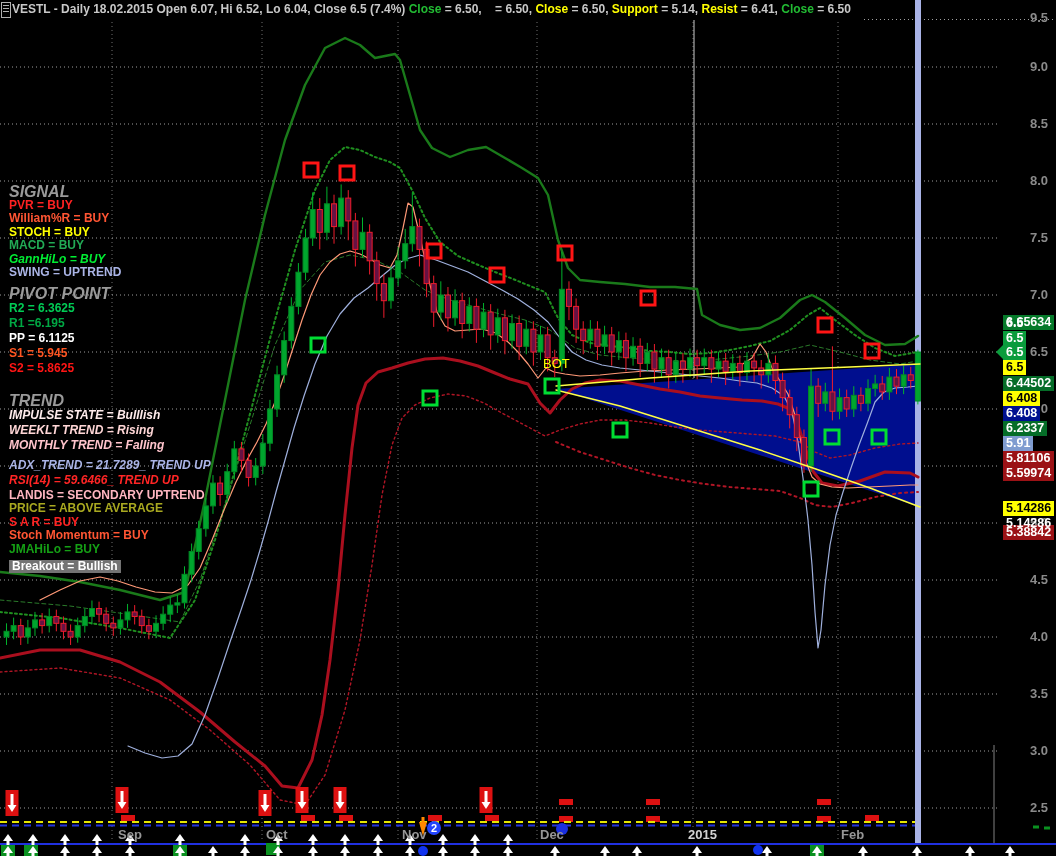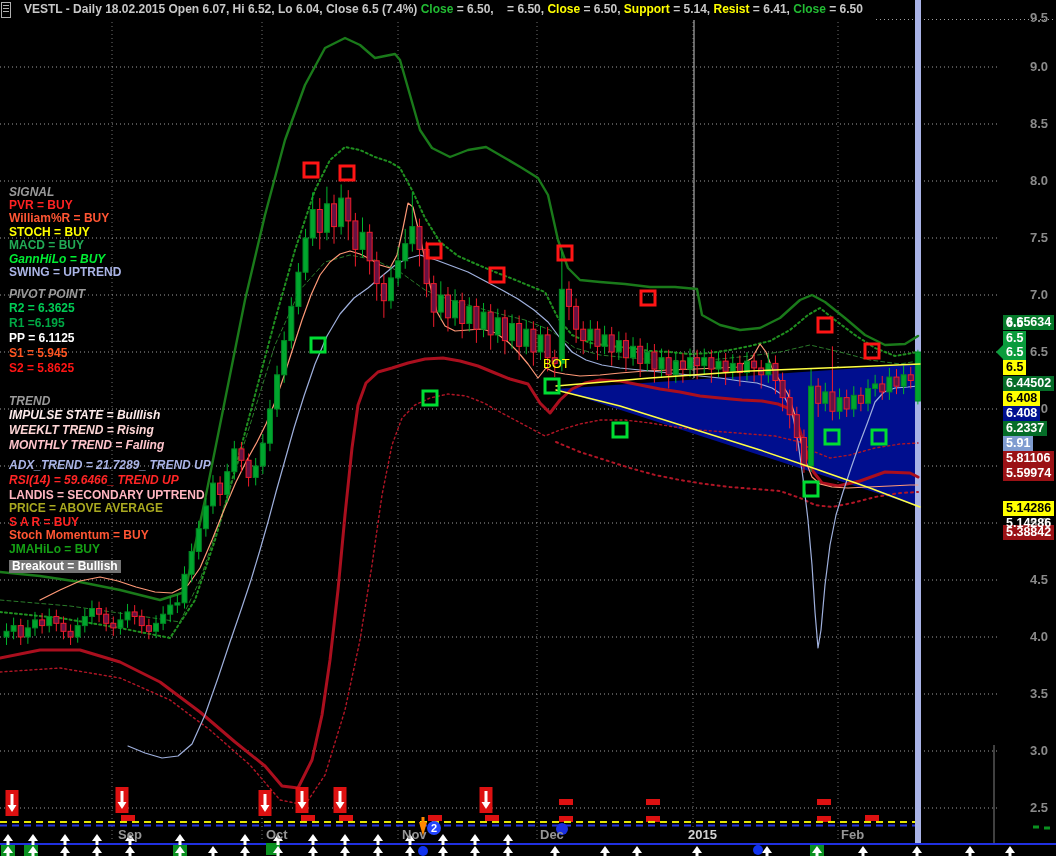--- a/index.html
+++ b/index.html
@@ -1,25 +1,25 @@
 <!DOCTYPE html>
 <html><head>
 <meta charset="utf-8">
 <style>
   html,body{margin:0;padding:0;background:#000;}
   .stage{position:relative;width:1056px;height:856px;background:#000;overflow:hidden;
          font-family:"Liberation Sans",sans-serif;}
   svg#chart{position:absolute;left:0;top:0;}
-  .titlebar{position:absolute;left:0;top:1px;height:18px;background:#000;padding:1px 10px 0 24px;
+  .titlebar{position:absolute;left:0;top:1px;height:18px;background:#000;padding:1px 10px 0 12px;
             font-size:12px;font-weight:bold;color:#c8c8c8;white-space:pre;z-index:30;}
   .titlebar span{font-weight:bold;}
   .doc-icon{position:absolute;left:1px;top:2px;width:8px;height:14px;border:1px solid #b0b0b0;z-index:31;}
   .doc-icon i{display:block;height:1px;background:#b0b0b0;margin:2px 1px 0 1px;}
   .panel{position:absolute;left:9px;z-index:20;}
-  .panel .hd{font-size:12px;font-weight:bold;font-style:italic;color:#9a9a9a;height:14px;line-height:14px;}
+  .panel .hd{font-size:16px;font-weight:bold;font-style:italic;color:#9a9a9a;height:14px;line-height:14px;}
   .panel .row{font-size:12px;font-weight:bold;height:13.4px;line-height:13.4px;white-space:pre;}
   #pivot-panel .row{height:15px;line-height:15px;}
   #trend-panel .row{height:15px;line-height:15px;font-style:italic;}
   #trend-panel .row.gap{margin-top:5px;}
   .row.it{font-style:italic;}
   .row.boxed{background:#737373;display:inline-block;padding:0 3px;text-align:right;}
   .bot-label{position:absolute;z-index:20;color:#ffff00;font-size:13px;font-weight:normal;}
   .yaxis-label{position:absolute;left:1030px;width:26px;color:#8a8a8a;font-size:13px;font-weight:bold;z-index:5;}
   .ptag{position:absolute;left:1003px;height:15px;line-height:15px;font-size:12.5px;font-weight:bold;
         padding:0 3px;z-index:25;white-space:nowrap;}

